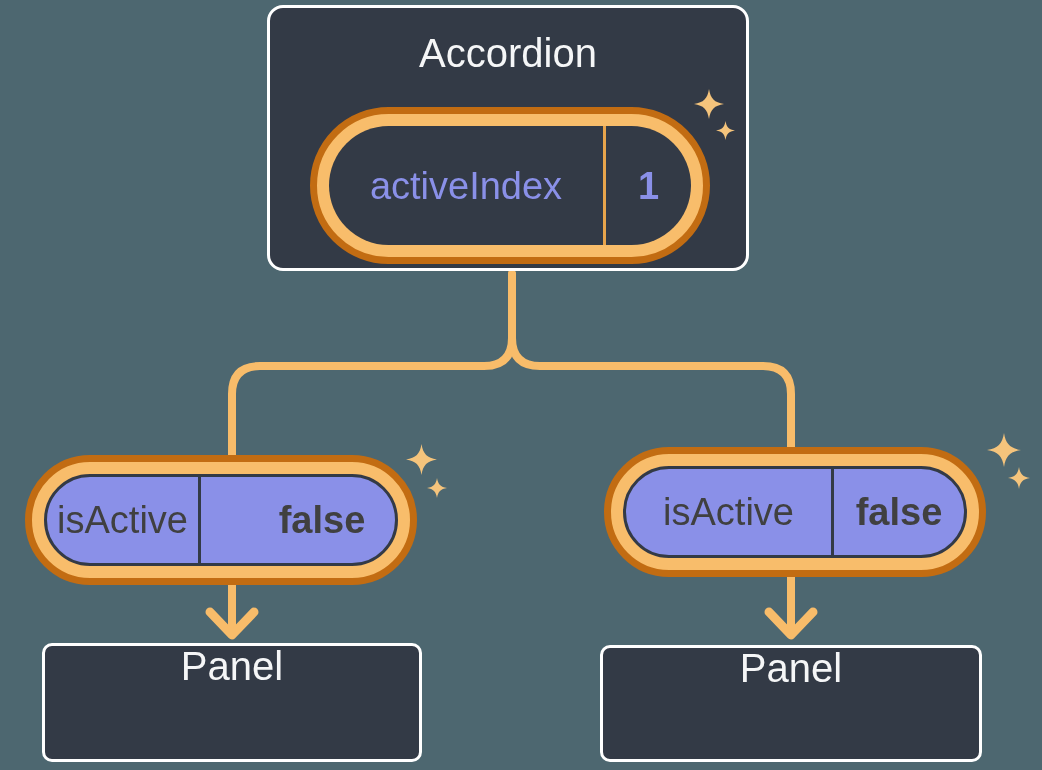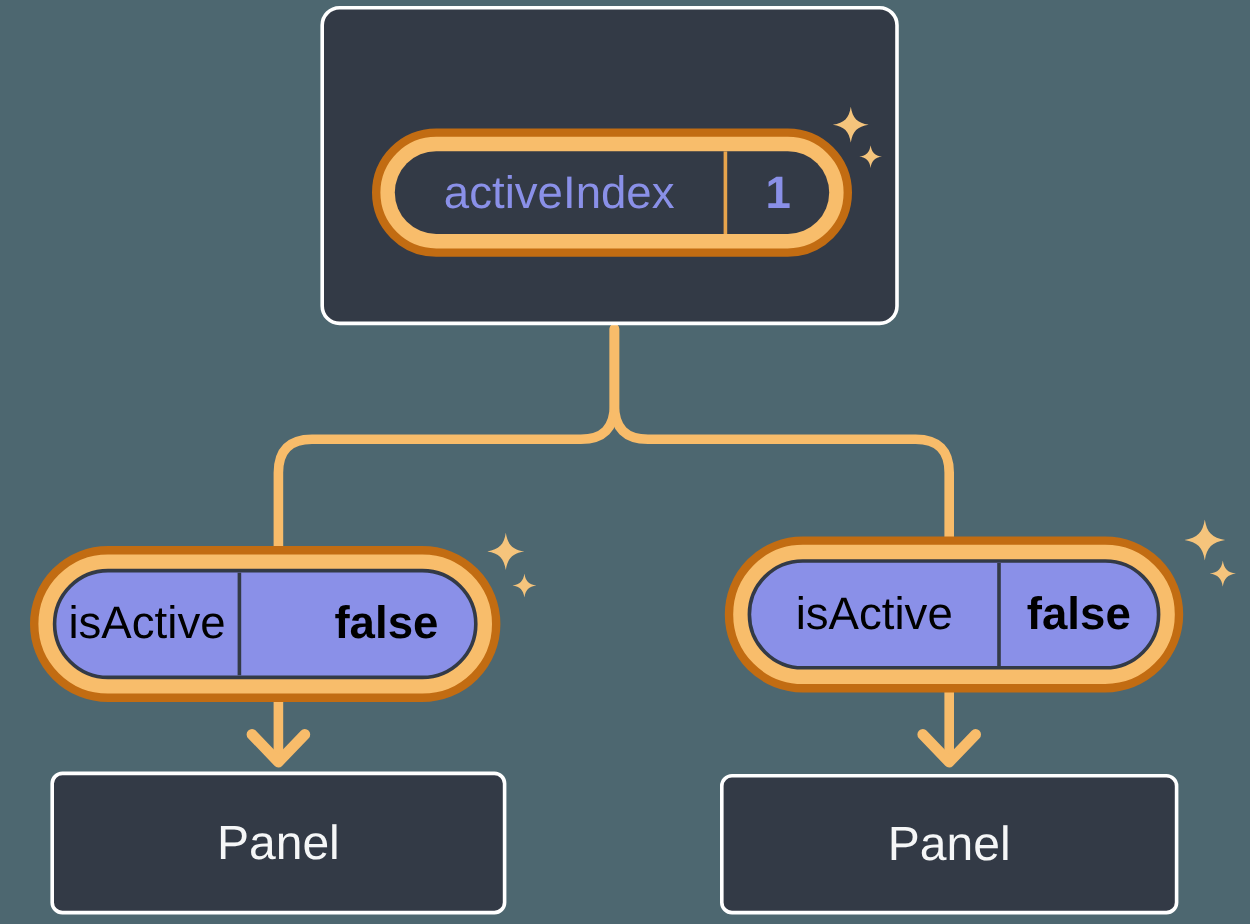--- a/index.html
+++ b/index.html
@@ -13,45 +13,45 @@
   .node{
     position:absolute;box-sizing:border-box;
     background:#333A46;border:3px solid #FFFFFF;
   }
   .accordion-card{left:267px;top:5px;width:482px;height:266px;border-radius:16px;z-index:1;}
   .card-title{
     position:absolute;left:0;top:25px;width:100%;text-align:center;
     font-size:40px;font-weight:500;color:#F5F6F7;line-height:1;
   }
   .panel{
-    border-radius:10px;display:flex;align-items:center;justify-content:center;
+    border-radius:10px;display:flex;align-items:flex-start;justify-content:center;
     font-size:40px;color:#F5F6F7;z-index:1;line-height:1;
   }
   .panel-left{left:42px;top:643px;width:380px;height:119px;}
   .panel-right{left:600px;top:645px;width:382px;height:117px;}
   
   .pill{
     position:absolute;box-sizing:border-box;z-index:2;
     border:7px solid #C26C12;background:#F8BD6B;
     border-radius:999px;padding:12px;
   }
   .pill-core{
     height:100%;box-sizing:border-box;border-radius:999px;
     display:flex;align-items:stretch;overflow:hidden;
   }
   .core-dark{background:#333A46;}
   .core-purple{background:#8A90E8;border:3px solid #333A46;}
   .cell{display:flex;align-items:center;justify-content:center;line-height:1;}
   .cell-label{flex:1;font-size:38px;}
   .cell-value{font-size:38px;font-weight:700;}
   .txt-purple{color:#8A90E8;}
-  .txt-dark{color:#000000;border-radius:30px;}
+  .txt-dark{color:#404040;border-radius:30px;}
   .div-orange{width:3px;background:#E8A44C;}
   .div-dark{width:3px;background:#333A46;}
-  .state-pill{left:307px;top:104px;width:400px;height:107px;}
+  .state-pill{left:307px;top:104px;width:400px;height:157px;}
   .state-pill .cell-value{width:85px;}
   .prop-pill-left{left:25px;top:455px;width:392px;height:130px;}
   .prop-pill-left .cell-value{width:146px;padding-left:48px;}
   .prop-pill-right{left:604px;top:447px;width:382px;height:130px;}
   .prop-pill-right .cell-value{width:130px;}
   
   .sparkle{position:absolute;z-index:3;fill:#F5C47C;}
 </style>
 </head>
 <body>
@@ -72,20 +72,21 @@
       <path d="M512 274 L512 338 Q512 366 540 366 L763 366 Q791 366 791 394 L791 630"></path>
     </g>
     <g fill="none" stroke="#F8BC6A" stroke-width="9" stroke-linecap="round" stroke-linejoin="round">
       <path d="M210 612 L232 635 L254 612"></path>
       <path d="M769 612 L791 635 L813 612"></path>
     </g>
   </svg>
 
   
   <div class="node accordion-card">
+    <div class="card-title">Accordion</div>
     <div class="pill state-pill" style="position:absolute;left:40px;top:99px;">
       <div class="pill-core core-dark">
         <span class="cell cell-label txt-purple">activeIndex</span>
         <span class="div-orange"></span>
         <span class="cell cell-value txt-purple">1</span>
       </div>
     </div>
   </div>
 
   

